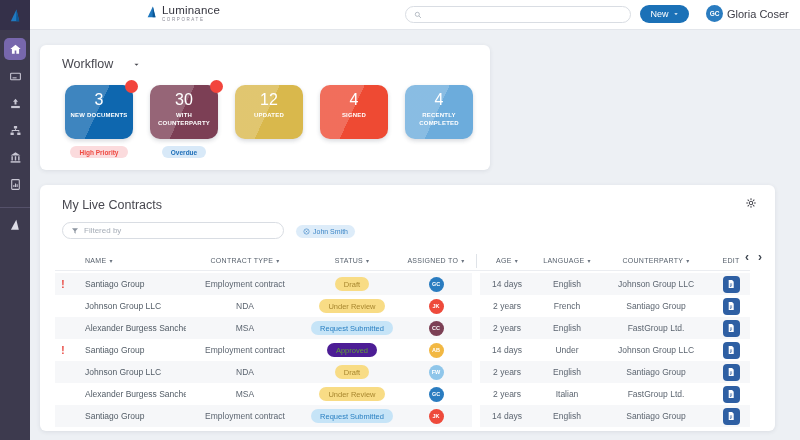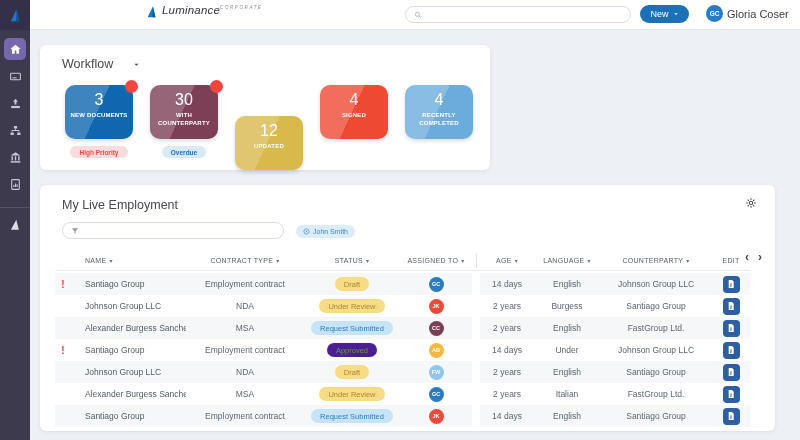--- a/index.html
+++ b/index.html
@@ -19,21 +19,21 @@
   .side-item.active { background:#7767ad; color:#ffffff; }
   .side-item svg { width:13px; height:13px; display:block; }
   .si { display:flex; }
   .side-divider { height:1px; background:#55516a; margin:12px 0 10px 0; }
   .side-footer { width:22px; margin:0 auto; display:flex; justify-content:center; color:#dddce6; }
   .side-footer svg { width:14px; height:14px; }
   
   .topbar { position:absolute; left:30px; top:0; width:770px; height:30px; background:#fff; border-bottom:1px solid #e3e6eb; z-index:10; }
   .brand { position:absolute; left:115px; top:5px; display:flex; align-items:flex-start; gap:3px; }
   .brand svg { width:14px; height:14px; }
-  .brand-text { display:flex; flex-direction:row; line-height:1;font-style:italic; }
+  .brand-text { display:flex; flex-direction:column; line-height:1; }
   .brand-name { font-size:11.5px; color:#34343e; font-weight:500; letter-spacing:0.2px; }
   .brand-sub { font-size:4.5px; color:#8b8b97; letter-spacing:1.6px; margin-top:1px; }
   .search-box { position:absolute; left:375px; top:6px; width:226px; height:17px; border:1px solid #d9dde3; border-radius:10px; background:#fff; display:flex; align-items:center; padding:0 8px; gap:5px; color:#a6adb7; }
   .search-box svg { width:8px; height:8px; flex:none; }
   .search-box input { border:none; outline:none; flex:1; font-size:8.5px; color:#555e69; background:transparent; font-family:inherit; }
   .search-box input::placeholder { color:#a6adb7; }
   .new-btn { position:absolute; left:610px; top:5px; width:49px; height:18px; background:#1b71b7; border:none; border-radius:10px; color:#fff; font-size:9px; font-family:inherit; display:flex; align-items:center; justify-content:center; gap:4px; cursor:pointer; }
   .new-btn .ci svg { width:6px; height:6px; display:block; }
   .user-menu { position:absolute; left:676px; top:5px; display:flex; align-items:center; gap:4px; cursor:pointer; }
   .tb-avatar { width:17px; height:17px; border-radius:50%; background:#2a7cc0; color:#fff; font-size:6.5px; font-weight:700; display:flex; align-items:center; justify-content:center; }
@@ -217,56 +217,57 @@
         </div>
         <div class="wf-item">
           <div class="wf-card" style="background-color: rgb(124, 63, 85);">
             <div class="wf-num">30</div>
             <div class="wf-label">WITH COUNTERPARTY</div>
             <span class="wf-dot"></span>
           </div>
           <div class="wf-badge" style="background: rgb(216, 233, 248); color: rgb(30, 111, 184);">Overdue</div>
         </div>
         <div class="wf-item">
-          <div class="wf-card" style="background-color: rgb(217, 184, 76); margin-top: 31px;">
+          <div class="wf-card" style="background-color: rgb(217, 184, 76);">
             <div class="wf-num">12</div>
             <div class="wf-label">UPDATED</div>
           </div>
         </div>
         <div class="wf-item">
           <div class="wf-card" style="background-color: rgb(238, 74, 51);">
             <div class="wf-num">4</div>
             <div class="wf-label">SIGNED</div>
           </div>
         </div>
         <div class="wf-item">
           <div class="wf-card" style="background-color: rgb(108, 172, 220);">
             <div class="wf-num">4</div>
             <div class="wf-label">RECENTLY COMPLETED</div>
           </div>
         </div>
       </div>
   </section>
 
   <section class="card lc-panel">
-    <div class="lc-title">My Live Employment</div>
+    <div class="lc-title">My Live Contracts</div>
     <button class="gear-btn">
       <span class="si">
           <svg viewBox="0 0 24 24" fill="none" stroke="currentColor" stroke-width="2.1">
             <circle cx="12" cy="12" r="3.4"></circle>
             <path d="M12 2.5v3.6M12 17.9v3.6M2.5 12h3.6M17.9 12h3.6M5.3 5.3l2.5 2.5M16.2 16.2l2.5 2.5M18.7 5.3l-2.5 2.5M7.8 16.2l-2.5 2.5"></path>
           </svg>
         </span>
     </button>
     <div class="filter-box">
       <span class="si">
           <svg viewBox="0 0 24 24" fill="currentColor">
             <path d="M3 4h18l-7.2 8.2V20l-3.6-2.7v-5.1z"></path>
           </svg>
         </span>
+      <input type="text" placeholder="Filtered by" style="">
     </div>
     <div class="chip">
       <span class="si">
           <svg viewBox="0 0 24 24" fill="none" stroke="currentColor" stroke-width="2.2">
             <circle cx="12" cy="12" r="9"></circle>
             <path d="M9 9l6 6M15 9l-6 6"></path>
           </svg>
         </span>
       <span>John Smith</span>
     </div>
@@ -313,21 +314,21 @@
         <div class="trow tgrid">
           <div class="tc pr"></div>
           <div class="tc cname">Johnson Group LLC</div>
           <div class="tc">NDA</div>
           <div class="tc"><span class="pill" style="background:#f8dc85;color:#a8872f">Under Review</span></div>
           <div class="tc">
             <span class="avatar" style="background:#ee4a3b">JK</span>
           </div>
           <div class="tc gapc"></div>
           <div class="tc">2 years</div>
-          <div class="tc">Burgess</div>
+          <div class="tc">French</div>
           <div class="tc">Santiago Group</div>
           <div class="tc">
             <button class="edit-btn">
               <span class="ebi">
                 <svg viewBox="0 0 24 24">
                   <path d="M6.5 2.5h8.2l3.8 3.8V21.5H6.5z" fill="#fff"></path>
                   <path d="M9.3 12h5.4M9.3 15h5.4M9.3 18h3.4" stroke="#2e5fa3" stroke-width="1.7"></path>
                 </svg>
               </span>
             </button>

